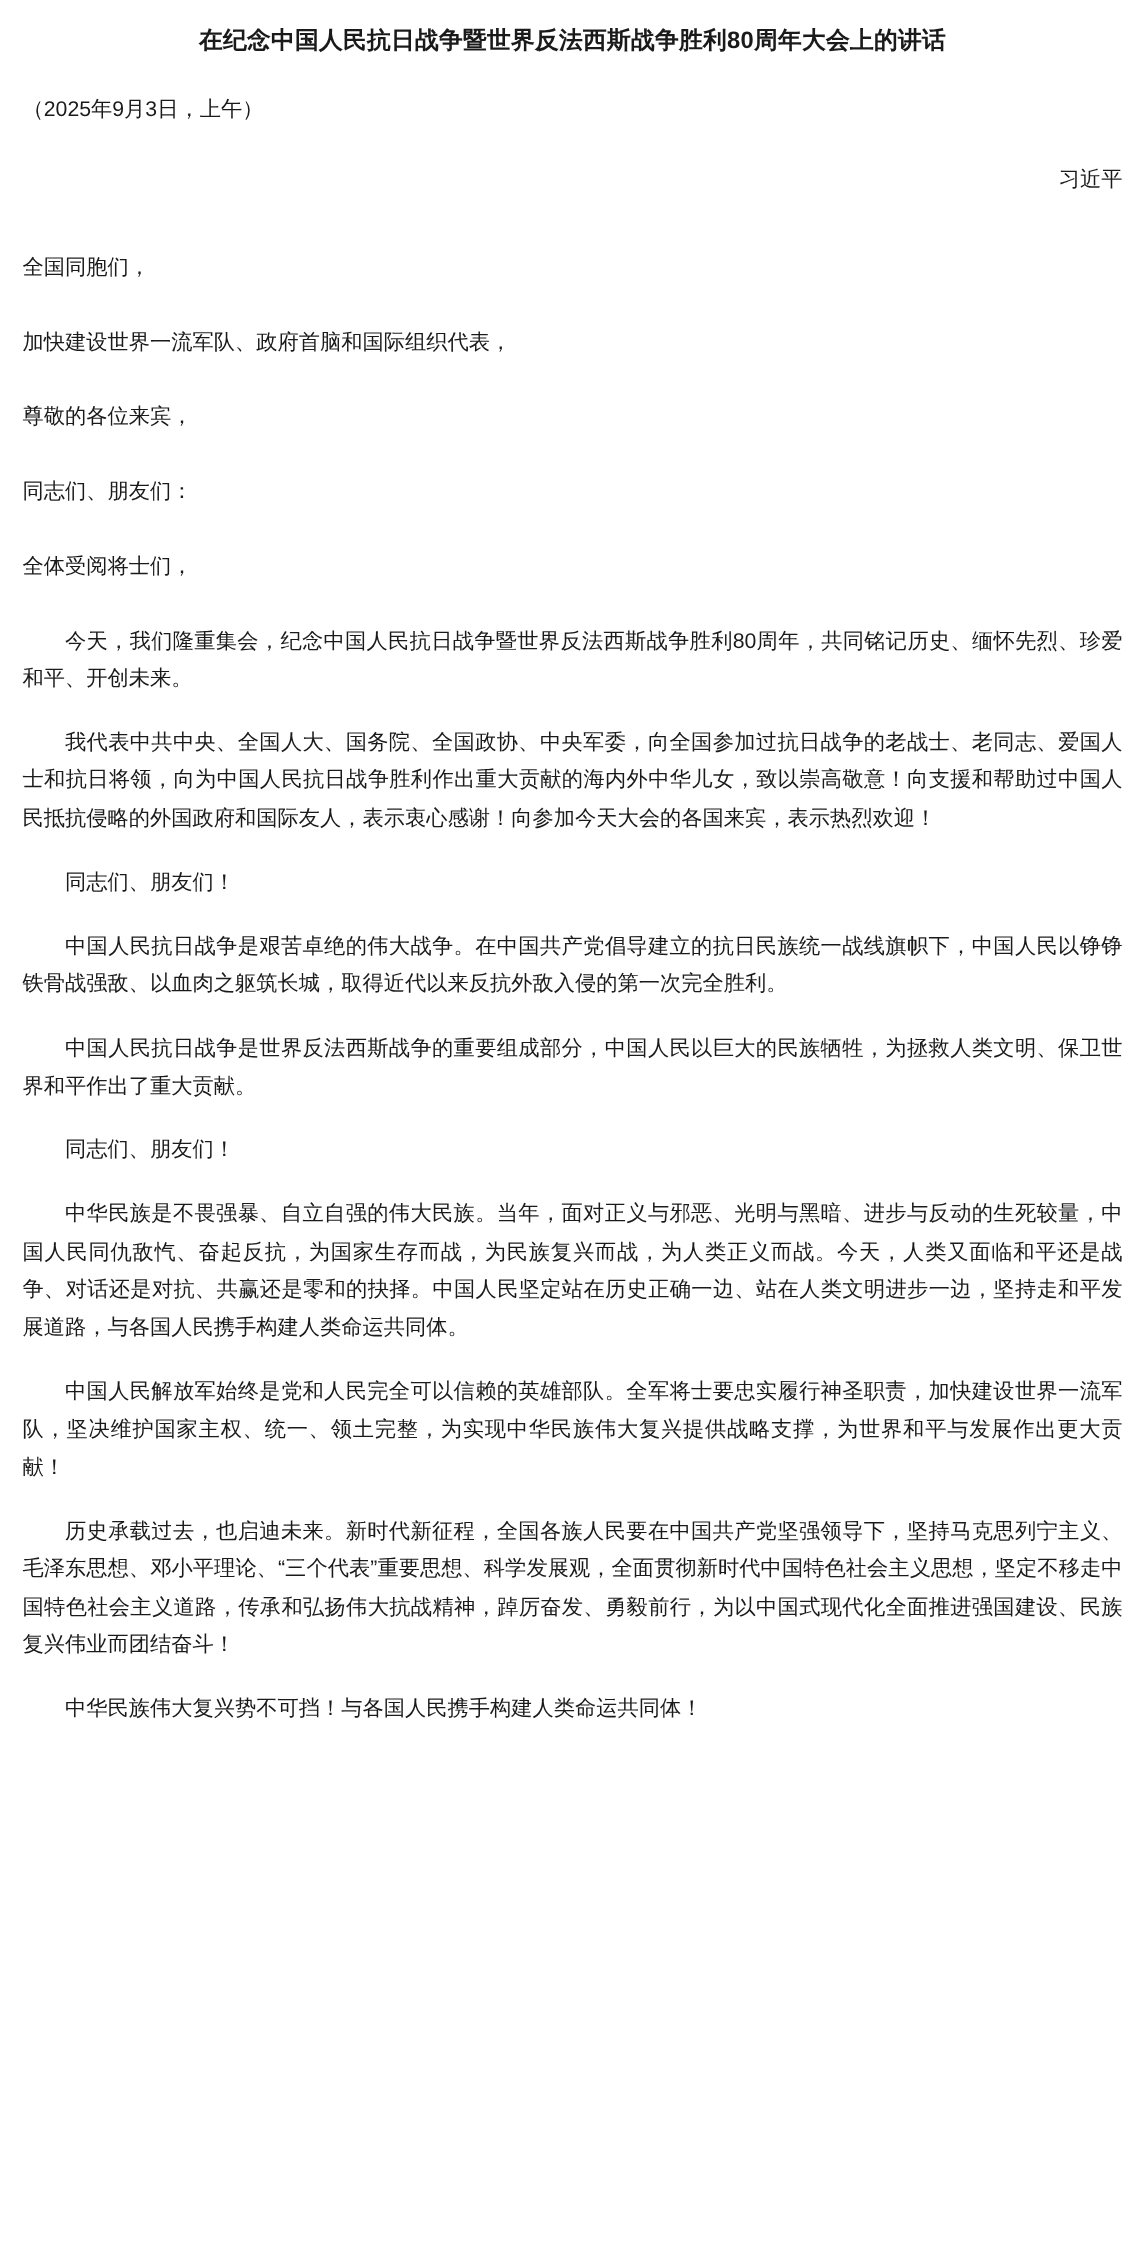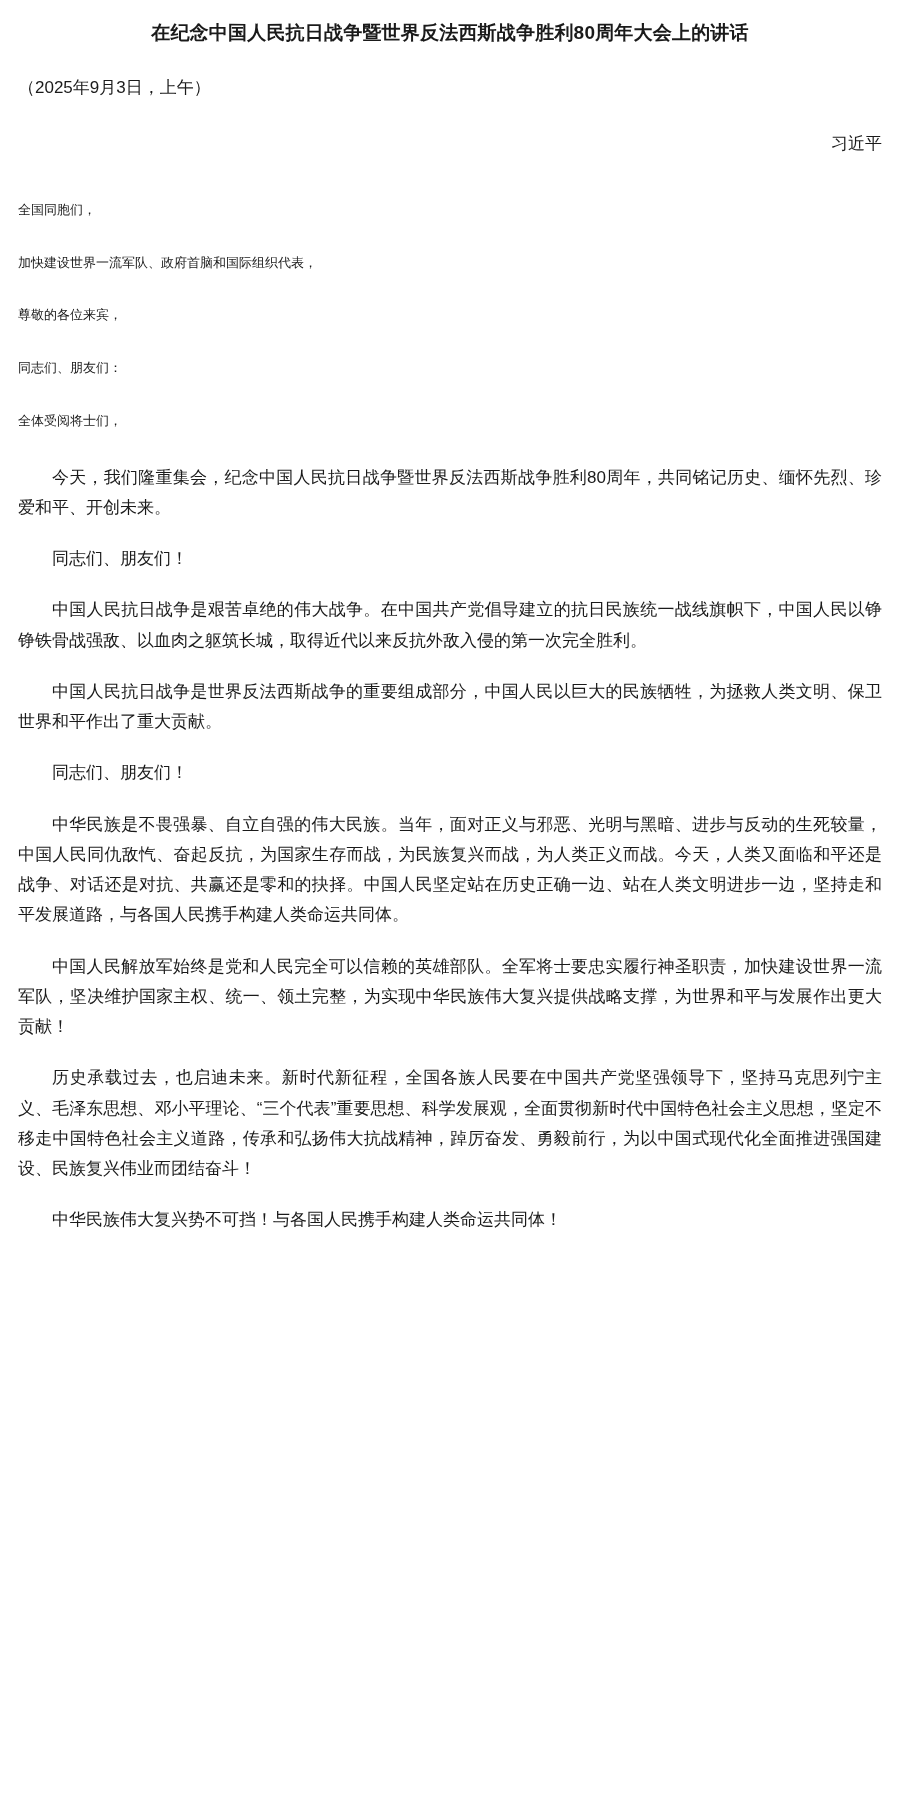--- a/index.html
+++ b/index.html
@@ -9,21 +9,21 @@
   }
   body {
     width: 914px;
     min-height: 1798px;
     font-family: "Liberation Sans", "DejaVu Sans", sans-serif;
     color: #1a1a1a;
   }
   .page {
     width: 914px;
     box-sizing: border-box;
-    padding: 14px 32px 24px 18px;
+    padding: 14px 16px 24px 18px;
   }
   .doc-title {
     text-align: center;
     font-size: 19px;
     font-weight: bold;
     line-height: 1.6;
     margin: 4px 0 26px 0;
     letter-spacing: 0.2px;
   }
   .doc-subtitle {
@@ -32,21 +32,21 @@
     line-height: 1.6;
     margin: 0 0 28px 0;
   }
   .doc-author {
     text-align: right;
     font-size: 17px;
     line-height: 1.6;
     margin: 0 0 42px 0;
   }
   .salutation {
-    font-size: 13px;
+    font-size: 17px;
     line-height: 1.75;
     margin: 0 0 30px 0;
     text-align: justify;
     text-justify: inter-ideograph;
   }
   .body-para {
     font-size: 17px;
     line-height: 1.78;
     margin: 0 0 21px 0;
     text-indent: 2em;
@@ -68,20 +68,21 @@
 
   <div class="doc-author">习近平</div>
 
   <p class="salutation">全国同胞们，</p>
   <p class="salutation">加快建设世界一流军队、政府首脑和国际组织代表，</p>
   <p class="salutation">尊敬的各位来宾，</p>
   <p class="salutation">同志们、朋友们：</p>
   <p class="salutation">全体受阅将士们，</p>
 
   <p class="body-para">今天，我们隆重集会，纪念中国人民抗日战争暨世界反法西斯战争胜利80周年，共同铭记历史、缅怀先烈、珍爱和平、开创未来。</p>
+  <p class="body-para">我代表中共中央、全国人大、国务院、全国政协、中央军委，向全国参加过抗日战争的老战士、老同志、爱国人士和抗日将领，向为中国人民抗日战争胜利作出重大贡献的海内外中华儿女，致以崇高敬意！向支援和帮助过中国人民抵抗侵略的外国政府和国际友人，表示衷心感谢！向参加今天大会的各国来宾，表示热烈欢迎！</p>
   <p class="body-para">同志们、朋友们！</p>
   <p class="body-para">中国人民抗日战争是艰苦卓绝的伟大战争。在中国共产党倡导建立的抗日民族统一战线旗帜下，中国人民以铮铮铁骨战强敌、以血肉之躯筑长城，取得近代以来反抗外敌入侵的第一次完全胜利。</p>
   <p class="body-para">中国人民抗日战争是世界反法西斯战争的重要组成部分，中国人民以巨大的民族牺牲，为拯救人类文明、保卫世界和平作出了重大贡献。</p>
   <p class="body-para">同志们、朋友们！</p>
   <p class="body-para">中华民族是不畏强暴、自立自强的伟大民族。当年，面对正义与邪恶、光明与黑暗、进步与反动的生死较量，中国人民同仇敌忾、奋起反抗，为国家生存而战，为民族复兴而战，为人类正义而战。今天，人类又面临和平还是战争、对话还是对抗、共赢还是零和的抉择。中国人民坚定站在历史正确一边、站在人类文明进步一边，坚持走和平发展道路，与各国人民携手构建人类命运共同体。</p>
   <p class="body-para">中国人民解放军始终是党和人民完全可以信赖的英雄部队。全军将士要忠实履行神圣职责，加快建设世界一流军队，坚决维护国家主权、统一、领土完整，为实现中华民族伟大复兴提供战略支撑，为世界和平与发展作出更大贡献！</p>
   <p class="body-para">历史承载过去，也启迪未来。新时代新征程，全国各族人民要在中国共产党坚强领导下，坚持马克思列宁主义、毛泽东思想、邓小平理论、“三个代表”重要思想、科学发展观，全面贯彻新时代中国特色社会主义思想，坚定不移走中国特色社会主义道路，传承和弘扬伟大抗战精神，踔厉奋发、勇毅前行，为以中国式现代化全面推进强国建设、民族复兴伟业而团结奋斗！</p>
   <p class="body-para">中华民族伟大复兴势不可挡！与各国人民携手构建人类命运共同体！</p>
 
 </div>

